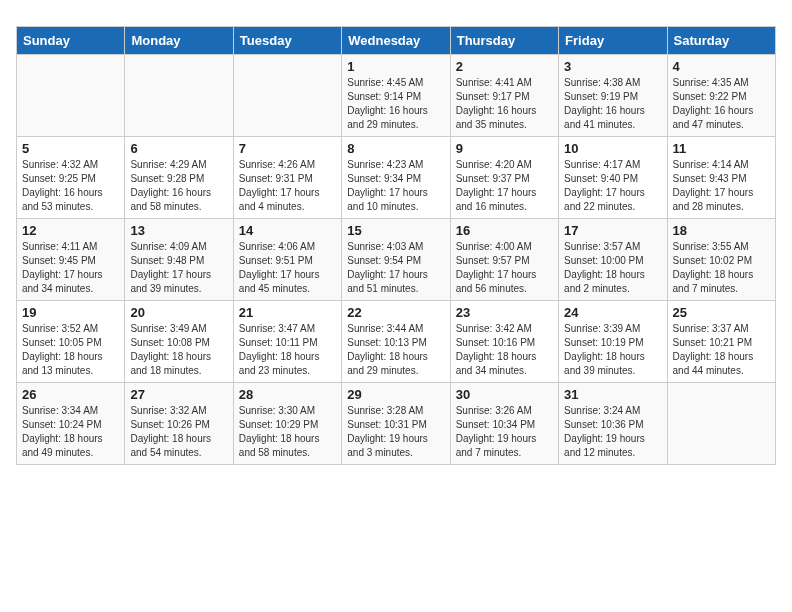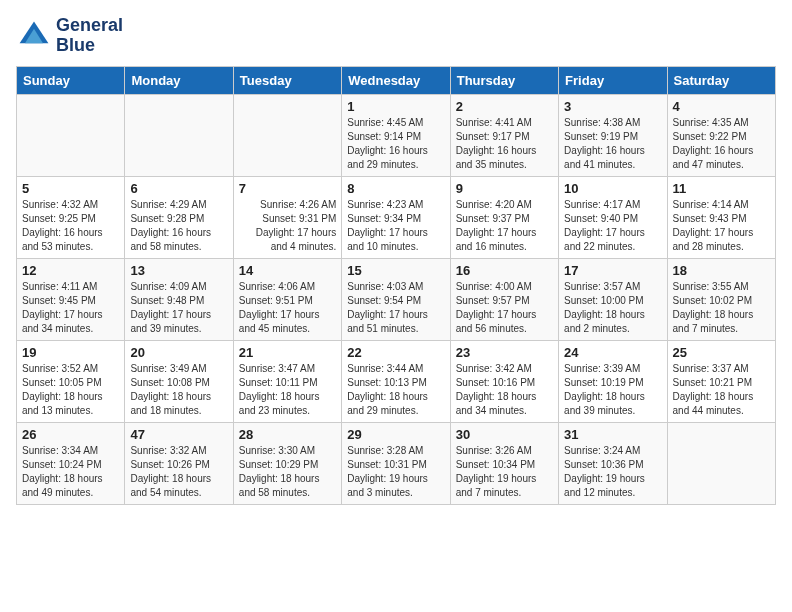--- a/index.html
+++ b/index.html
@@ -82,30 +82,20 @@
     .day-info {
       font-size: 10px;
       line-height: 1.4;
       color: #333;
     }
   </style>
 </head>
 <body>
 
 <div class="header">
-  <div class="logo">
-    <svg class="logo-icon" viewBox="0 0 40 40">
-      <polygon points="20,4 36,28 4,28" fill="#1a6ab5"></polygon>
-      <polygon points="20,12 30,28 10,28" fill="#4a9fd4"></polygon>
-    </svg>
-    <div class="logo-text">
-      <div>General</div>
-      <div>Blue</div>
-    </div>
-  </div>
   <div class="title-block">
   </div>
 </div>
 
 <table>
   <thead>
     <tr id="weekday-header">
         <th>Sunday</th>
         <th>Monday</th>
         <th>Tuesday</th>
@@ -159,21 +149,21 @@
         </td>
         <td>
           <span class="day-number">6</span>
           <div class="day-info" style="white-space: pre-line;">Sunrise: 4:29 AM
 Sunset: 9:28 PM
 Daylight: 16 hours
 and 58 minutes.</div>
         </td>
         <td>
           <span class="day-number">7</span>
-          <div class="day-info" style="white-space: pre-line; text-align: right;">Sunrise: 4:26 AM
+          <div class="day-info" style="white-space: pre-line;">Sunrise: 4:26 AM
 Sunset: 9:31 PM
 Daylight: 17 hours
 and 4 minutes.</div>
         </td>
         <td>
           <span class="day-number">8</span>
           <div class="day-info" style="white-space: pre-line;">Sunrise: 4:23 AM
 Sunset: 9:34 PM
 Daylight: 17 hours
 and 10 minutes.</div>
@@ -304,21 +294,21 @@
       </tr>
       <tr>
         <td>
           <span class="day-number">26</span>
           <div class="day-info" style="white-space: pre-line;">Sunrise: 3:34 AM
 Sunset: 10:24 PM
 Daylight: 18 hours
 and 49 minutes.</div>
         </td>
         <td>
-          <span class="day-number">47</span>
+          <span class="day-number">27</span>
           <div class="day-info" style="white-space: pre-line;">Sunrise: 3:32 AM
 Sunset: 10:26 PM
 Daylight: 18 hours
 and 54 minutes.</div>
         </td>
         <td>
           <span class="day-number">28</span>
           <div class="day-info" style="white-space: pre-line;">Sunrise: 3:30 AM
 Sunset: 10:29 PM
 Daylight: 18 hours

